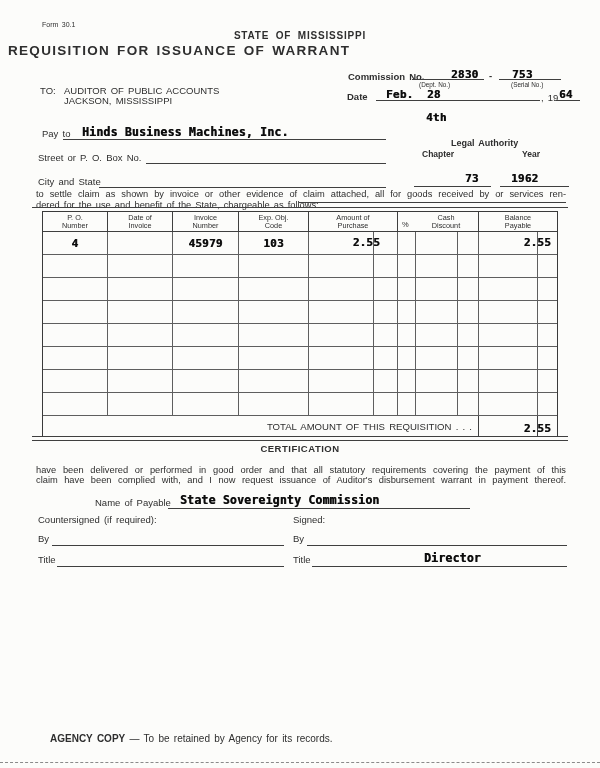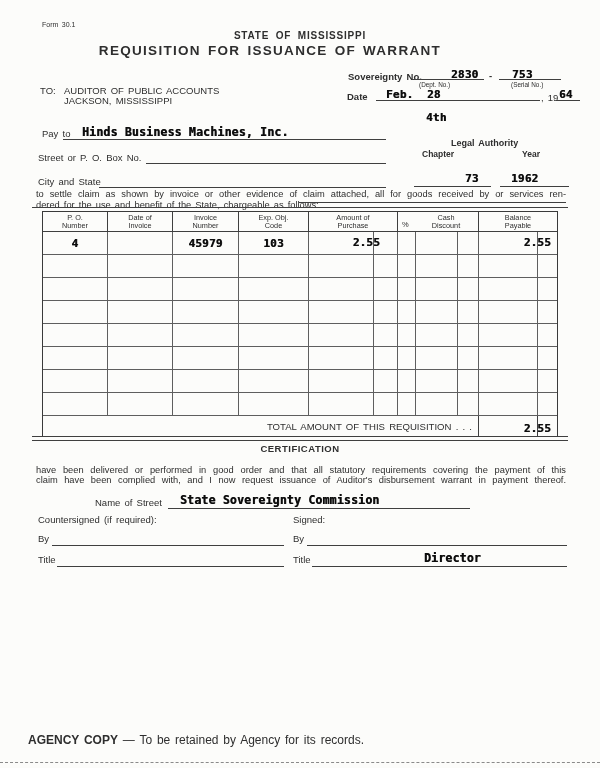--- a/index.html
+++ b/index.html
@@ -43,23 +43,23 @@
   .tot-c{width:19px;}
   .perforation{position:absolute;left:0;top:762px;width:600px;border-top:1.6px dashed #8a8a8a;}
 </style>
 </head>
 <body>
 
 <div class="page">
 
   <div class="print abs" style="left:42px;top:21px;font-size:7px;">Form 30.1</div>
   <div class="print abs bold" style="left:0;top:30px;width:600px;text-align:center;font-size:10px;letter-spacing:.8px;word-spacing:3px;">STATE OF MISSISSIPPI</div>
-  <div class="print abs bold" style="left:0;top:43px;width:540px;text-align:center;font-size:13.5px;letter-spacing:1.3px;word-spacing:2px;">REQUISITION FOR ISSUANCE OF WARRANT</div>
-
-  <span class="print abs bold" style="left:348px;top:71px;">Sovereignty No.</span>
+  <div class="print abs bold" style="left:8px;top:43px;width:540px;text-align:left;font-size:13.5px;letter-spacing:1.3px;word-spacing:2px;">REQUISITION FOR ISSUANCE OF WARRANT</div>
+
+  <span class="print abs bold" style="left:348px;top:71px;">Commission No.</span>
   <span class="typed abs" style="left:415px;top:68px;margin-left:36px;">2830</span>
   <div class="hline" style="left:412px;top:79px;width:72px;"></div>
   <span class="print abs caption" style="left:419px;top:81px;">(Dept. No.)</span>
   <span class="print abs bold" style="left:489px;top:70px;">-</span>
   <span class="typed abs" style="left:512px;top:68px;">753</span>
   <div class="hline" style="left:499px;top:79px;width:62px;"></div>
   <span class="print abs caption" style="left:511px;top:81px;">(Serial No.)</span>
 
   <span class="print abs bold" style="left:347px;top:91px;">Date</span>
   <div class="hline" style="left:376px;top:100px;width:164px;"></div>
@@ -252,37 +252,37 @@
       <div class="tot-c"></div>
     </div>
   </div>
   <div class="hline" style="left:32px;top:436px;width:536px;"></div>
   <div class="hline" style="left:32px;top:439.5px;width:536px;"></div>
 
   <div class="print abs bold" style="left:0;top:443px;width:600px;text-align:center;font-size:9.5px;letter-spacing:.5px;">CERTIFICATION</div>
   <div class="print abs just" style="left:36px;top:464.5px;width:530px;font-size:9.3px;">have been delivered or performed in good order and that all statutory requirements covering the payment of this</div>
   <div class="print abs just" style="left:36px;top:475px;width:530px;font-size:9.3px;">claim have been complied with, and I now request issuance of Auditor's disbursement warrant in payment thereof.</div>
 
-  <span class="print abs" style="left:95px;top:497px;">Name of Street</span>
+  <span class="print abs" style="left:95px;top:497px;">Name of Payable</span>
   <div class="hline" style="left:168px;top:508px;width:302px;"></div>
   <span class="typed abs" style="left:180px;top:493px;font-size:11.5px;">State Sovereignty Commission</span>
 
   <span class="print abs" style="left:38px;top:514px;">Countersigned (if required):</span>
   <span class="print abs" style="left:293px;top:514px;">Signed:</span>
 
   <span class="print abs" style="left:38px;top:533px;">By</span>
   <div class="hline" style="left:52px;top:545px;width:232px;"></div>
   <span class="print abs" style="left:293px;top:533px;">By</span>
   <div class="hline" style="left:307px;top:545px;width:260px;"></div>
 
   <span class="print abs" style="left:38px;top:554px;">Title</span>
   <div class="hline" style="left:57px;top:566px;width:227px;"></div>
   <span class="print abs" style="left:293px;top:554px;">Title</span>
   <div class="hline" style="left:312px;top:566px;width:255px;"></div>
   <span class="typed abs" style="left:424px;top:551px;font-size:11.5px;">Director</span>
 
-  <div class="print abs" style="left:28px;top:733px;font-size:12px;">
+  <div class="print abs" style="left:50px;top:733px;font-size:10px;">
     <span class="bold">AGENCY COPY</span>
     <span>— To be retained by Agency for its records.</span>
   </div>
   <div class="perforation"></div>
 
 </div>
 
 </body></html>

